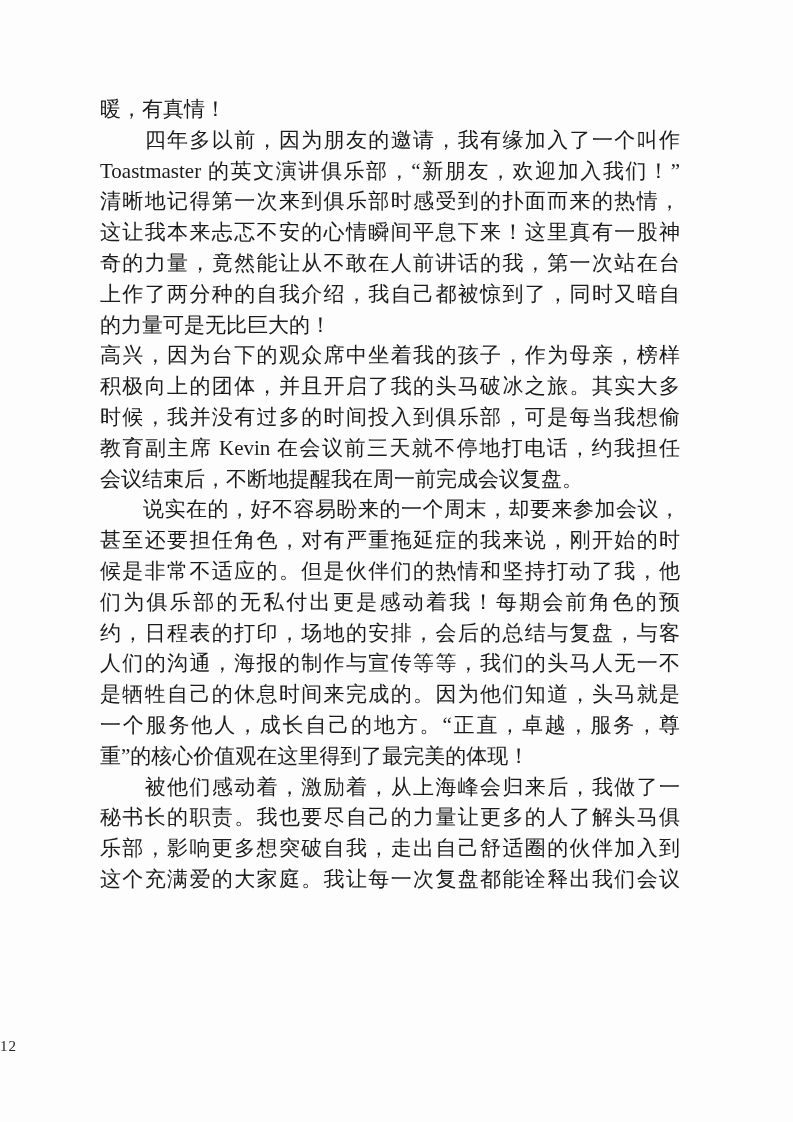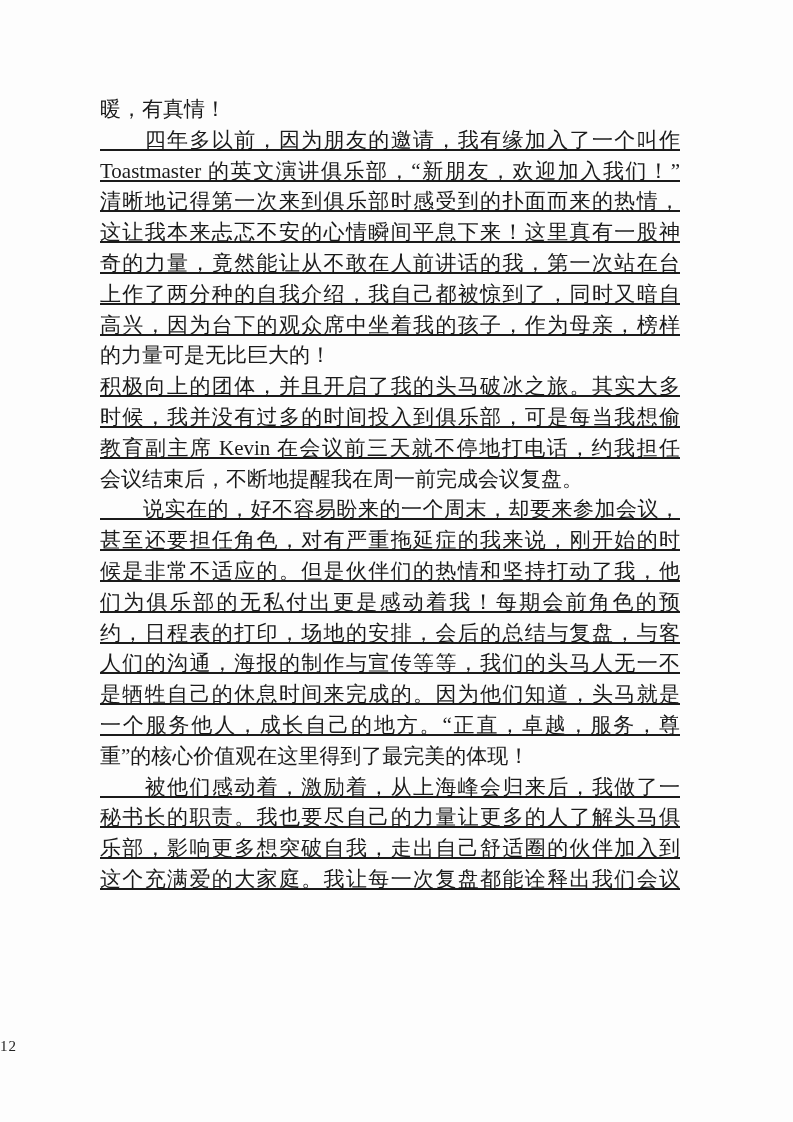--- a/index.html
+++ b/index.html
@@ -27,21 +27,20 @@
     height: 30.8px;
     line-height: 30.8px;
     font-size: 21px;
     text-align: justify;
     text-align-last: left;
     overflow: hidden;
     white-space: normal;
   }
   .line.full {
     text-align-last: justify;
-    text-decoration: underline;
   }
   .page-number {
     position: absolute;
     top: 1038px;
     left: 0;
     width: 100%;
     font-size: 15px;
     letter-spacing: 1px;
     color: #222222;
   }
@@ -51,22 +50,22 @@
 
 <div class="page">
   <div class="text-block" id="text-block">
       <div class="line">暖，有真情！</div>
       <div class="line full">　　四年多以前，因为朋友的邀请，我有缘加入了一个叫作</div>
       <div class="line full">Toastmaster 的英文演讲俱乐部，“新朋友，欢迎加入我们！”</div>
       <div class="line full">清晰地记得第一次来到俱乐部时感受到的扑面而来的热情，</div>
       <div class="line full">这让我本来忐忑不安的心情瞬间平息下来！这里真有一股神</div>
       <div class="line full">奇的力量，竟然能让从不敢在人前讲话的我，第一次站在台</div>
       <div class="line full">上作了两分种的自我介绍，我自己都被惊到了，同时又暗自</div>
+      <div class="line">的力量可是无比巨大的！</div>
       <div class="line full">高兴，因为台下的观众席中坐着我的孩子，作为母亲，榜样</div>
-      <div class="line">的力量可是无比巨大的！</div>
       <div class="line full">积极向上的团体，并且开启了我的头马破冰之旅。其实大多</div>
       <div class="line full">时候，我并没有过多的时间投入到俱乐部，可是每当我想偷</div>
       <div class="line full">教育副主席 Kevin 在会议前三天就不停地打电话，约我担任</div>
       <div class="line">会议结束后，不断地提醒我在周一前完成会议复盘。</div>
       <div class="line full">　　说实在的，好不容易盼来的一个周末，却要来参加会议，</div>
       <div class="line full">甚至还要担任角色，对有严重拖延症的我来说，刚开始的时</div>
       <div class="line full">候是非常不适应的。但是伙伴们的热情和坚持打动了我，他</div>
       <div class="line full">们为俱乐部的无私付出更是感动着我！每期会前角色的预</div>
       <div class="line full">约，日程表的打印，场地的安排，会后的总结与复盘，与客</div>
       <div class="line full">人们的沟通，海报的制作与宣传等等，我们的头马人无一不</div>

